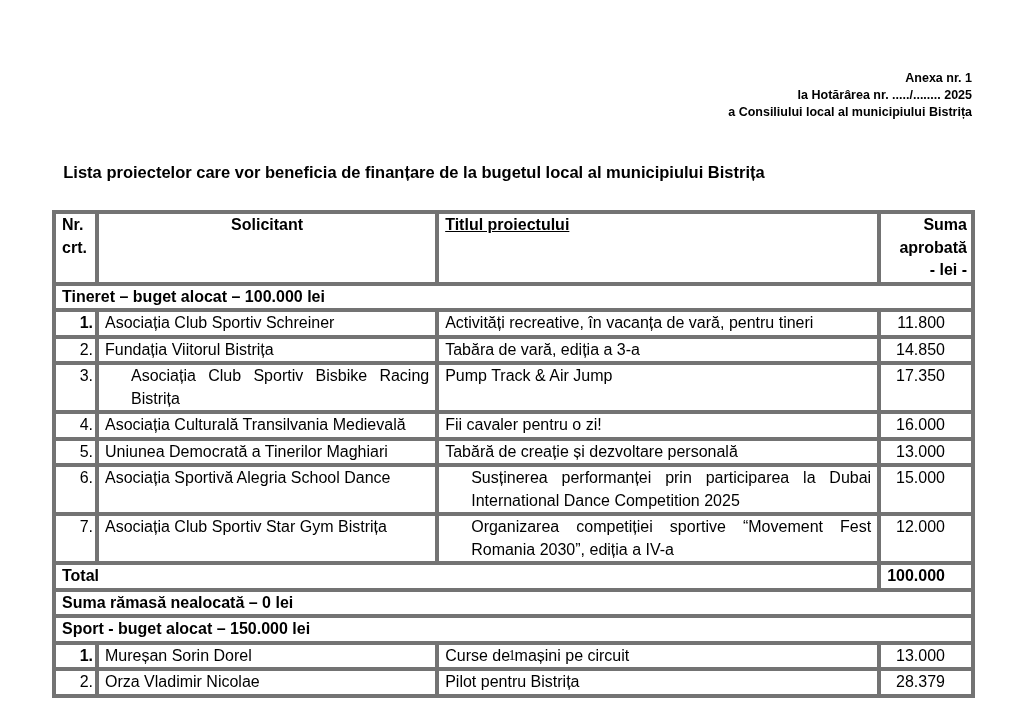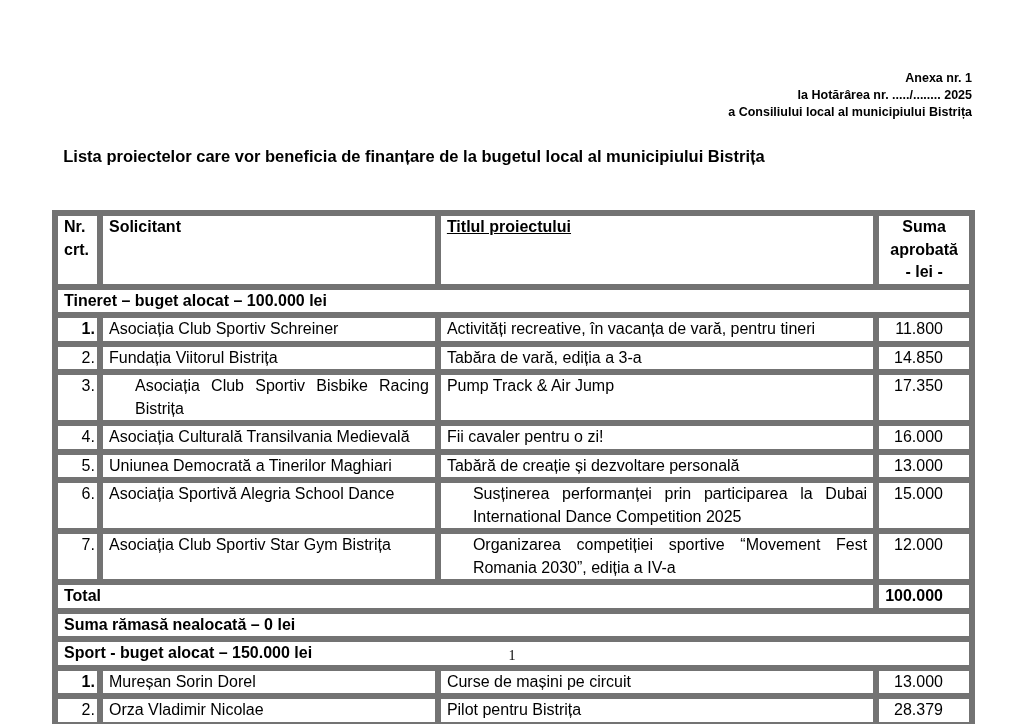--- a/index.html
+++ b/index.html
@@ -1,30 +1,30 @@
 <!DOCTYPE html>
 <html><head>
 <meta charset="utf-8">
 <style>
   html, body { margin: 0; padding: 0; background: #ffffff; }
   body { width: 1024px; height: 724px; position: relative; overflow: hidden;
          font-family: "Liberation Sans", sans-serif; color: #000; }
   .annex { position: absolute; right: 52px; top: 70px; text-align: right;
            font-weight: bold; font-size: 12.5px; line-height: 17px; }
-  .title { position: absolute; left: 0; width: 828px; top: 144px; text-align: center;
+  .title { position: absolute; left: 0; width: 828px; top: 160px; text-align: center;
            font-weight: bold; font-size: 16.5px; line-height: 24px; }
   table { position: absolute; left: 52px; top: 210px; width: 923px;
           border-collapse: collapse; font-size: 16px; }
-  td, th { border: 6px solid #737373; padding: 0 6px; vertical-align: top;
+  td, th { border: 4px solid #737373; padding: 0 6px; vertical-align: top;
            line-height: 22.5px; }
   th { font-weight: bold; text-align: left; height: 67px; padding-top: 0; }
   th.nr { width: 27px; }
-  th.sol { width: 325px; }
+  th.sol { width: 325px; text-align: center; }
   th.tit { width: 427px; text-decoration: underline; }
-  th.sum { text-align: center; padding: 0 4px; }
+  th.sum { text-align: right; padding: 0 4px; }
   td.nr { text-align: right; padding-right: 2px; padding-left: 2px; }
   td.sum { text-align: right; padding-right: 26px; }
   td.just { text-align: justify; text-align-last: left; padding-left: 32px; }
   .sect td { font-weight: bold; }
   .bold { font-weight: bold; }
   .pagenum { position: absolute; left: 0; width: 1024px; top: 648px; text-align: center;
              font-family: "Liberation Serif", serif; font-size: 14px; }
 </style>
 </head>
 <body>

